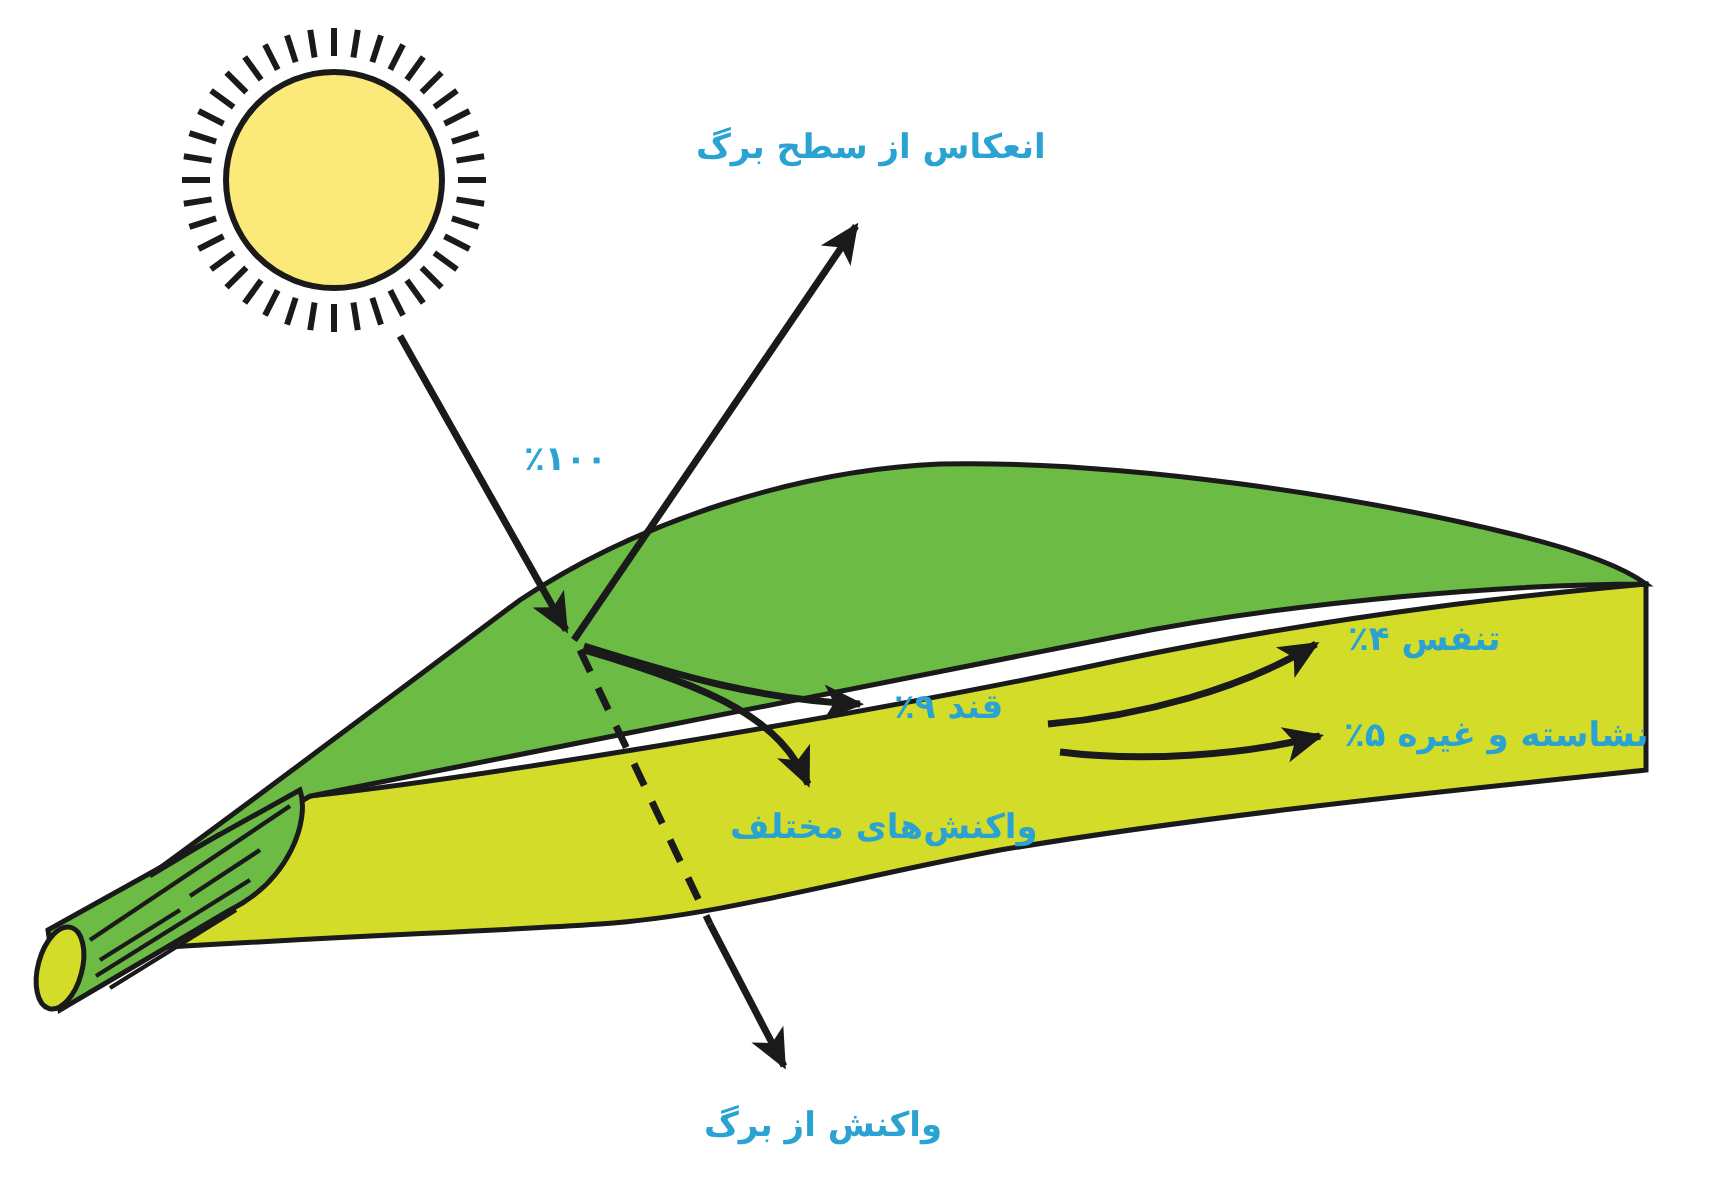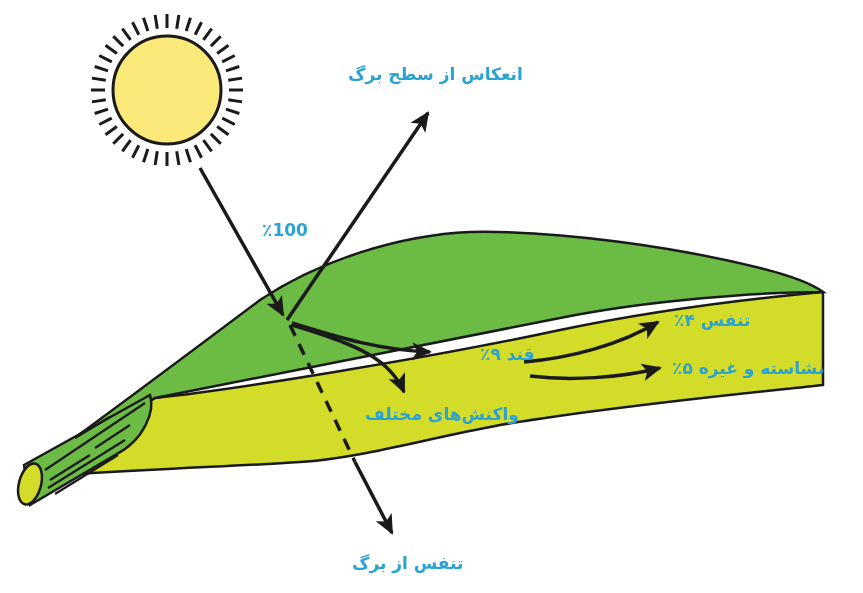--- a/index.html
+++ b/index.html
@@ -92,19 +92,19 @@
 
   <path d="M292,323 C340,338 380,350 430,352" fill="none" stroke="#1a1a1a" stroke-width="3.5" marker-end="url(#ahL)"></path>
 
   <path d="M292,325 C360,345 390,360 404,392" fill="none" stroke="#1a1a1a" stroke-width="3.5" marker-end="url(#ahL)"></path>
 
   <path d="M524,362 C570,358 620,345 658,322" fill="none" stroke="#1a1a1a" stroke-width="3.5" marker-end="url(#ahL)"></path>
 
   <path d="M530,376 C570,381 620,378 660,368" fill="none" stroke="#1a1a1a" stroke-width="3.5" marker-end="url(#ahL)"></path>
 </svg>
 
-<div class="lbl" style="left:262px; top:220px; direction:ltr;">٪100</div>
+<div class="lbl" style="left:262px; top:220px; direction:ltr;">٪۱۰۰</div>
 <div class="lbl" style="left:348px; top:64px;text-align:right;">انعکاس از سطح برگ</div>
-<div class="lbl" style="left:447px; top:344px;margin-left:33px;">قند ۹٪</div>
+<div class="lbl" style="left:447px; top:344px;">قند ۹٪</div>
 <div class="lbl" style="left:365px; top:404px;text-align:right;">واکنش‌های مختلف</div>
 <div class="lbl" style="left:674px; top:310px;">تنفس ۴٪</div>
 <div class="lbl" style="left:672px; top:358px;text-align:center;">نشاسته و غیره ۵٪</div>
-<div class="lbl" style="left:352px; top:553px;">تنفس از برگ</div>
+<div class="lbl" style="left:352px; top:553px;">واکنش از برگ</div>
 
 </body></html>

